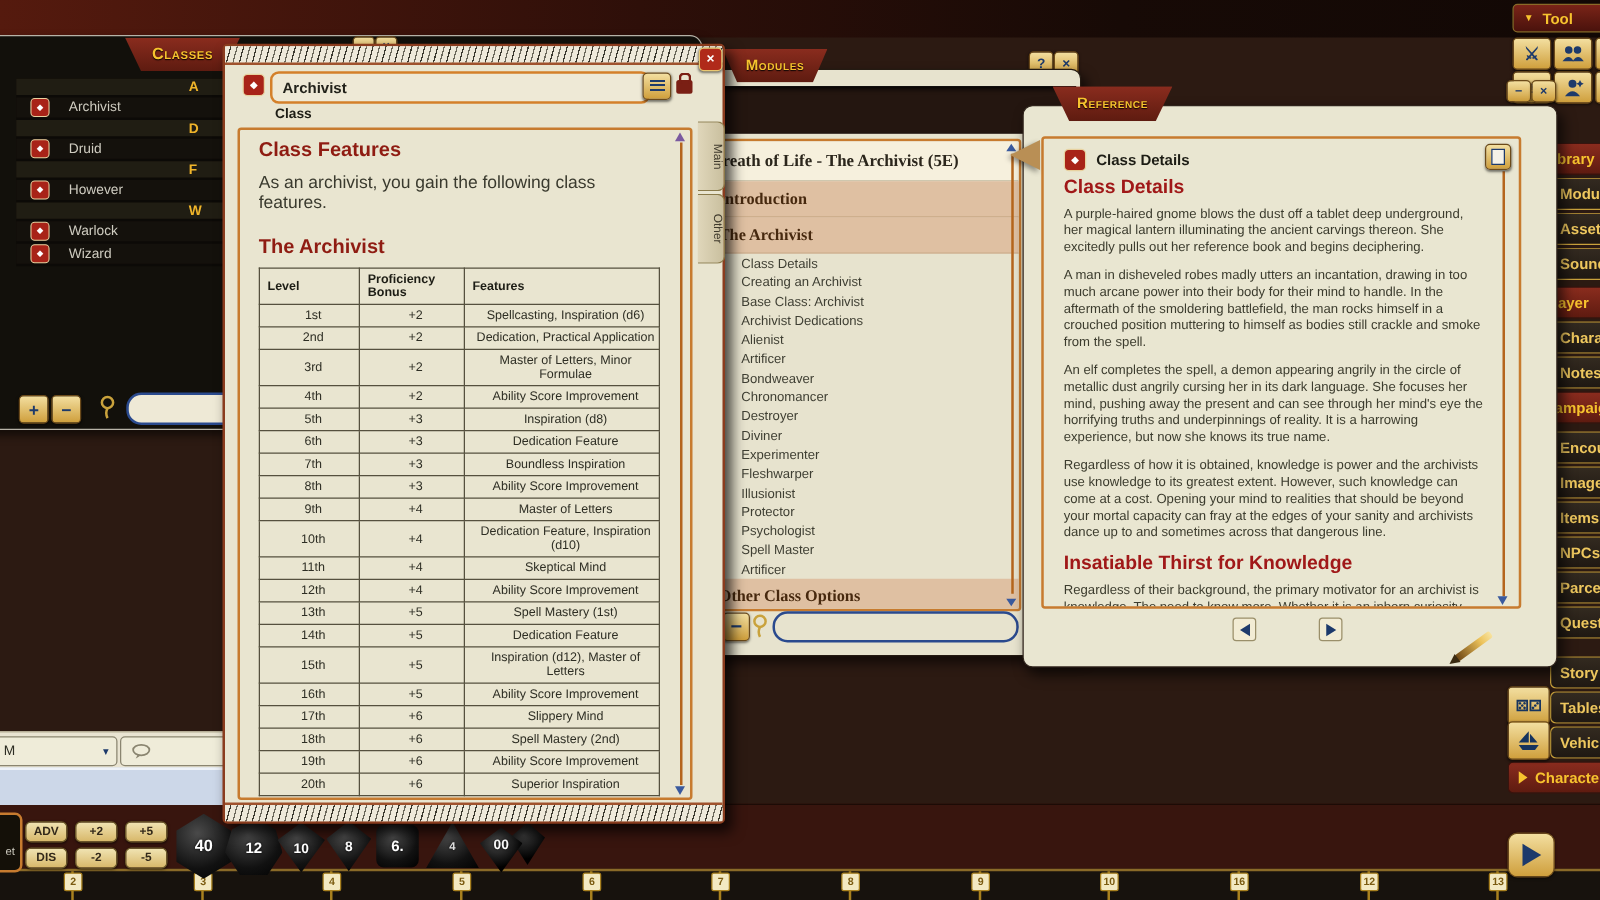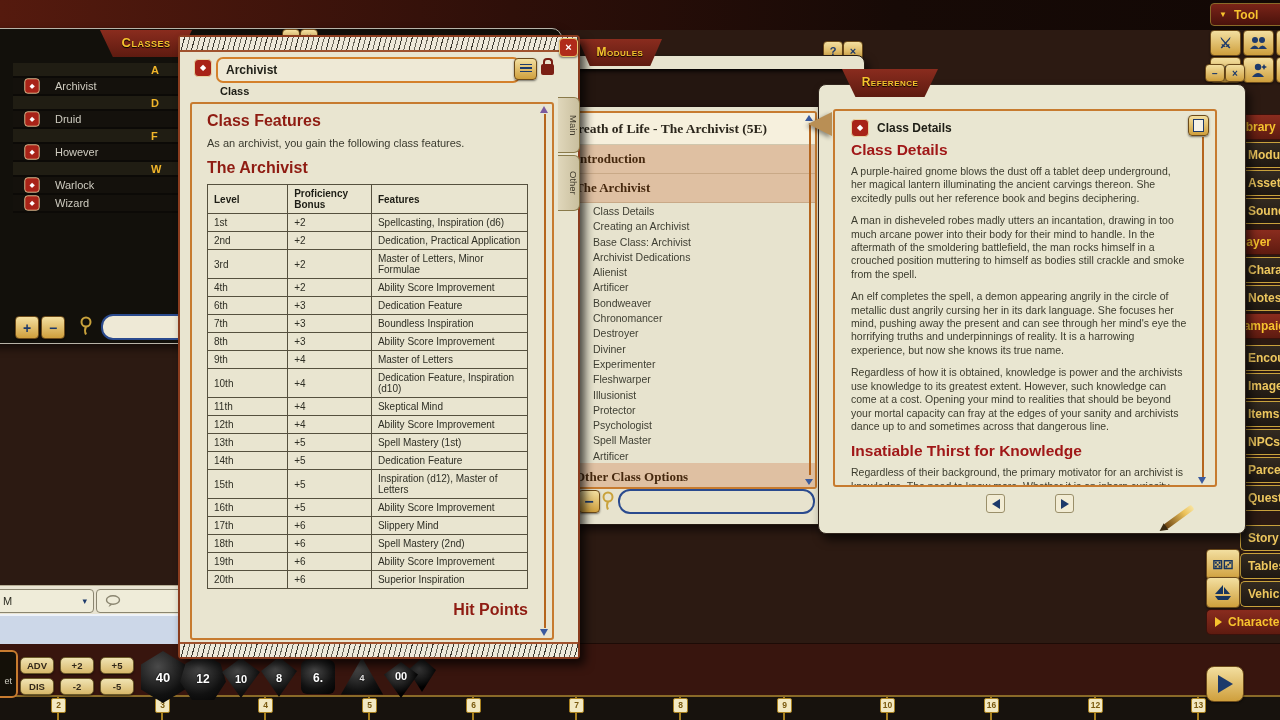--- a/index.html
+++ b/index.html
@@ -106,25 +106,25 @@
     color:#fff;font-weight:bold;font-size:11px;text-align:center;line-height:16px;z-index:13;box-shadow:0 1px 2px rgba(0,0,0,.5);}
   #class-name-field{position:absolute;left:36px;top:20px;width:292px;height:22px;background:#eee9d6;
     border:2px solid #d4802a;border-radius:7px;font-weight:bold;font-size:12px;color:#22221a;
     line-height:22px;padding-left:8px;}
   #class-subtitle{position:absolute;left:40px;top:48px;font-size:11px;font-weight:bold;color:#1d1d15;}
   #class-frame{position:absolute;left:10px;top:65px;width:360px;height:534px;border:2px solid #c77b2f;
     border-radius:3px;overflow:hidden;}
   #class-scroll{position:absolute;right:6px;top:10px;bottom:10px;width:2px;background:#b5651d;}
   #class-content{padding:6px 24px 0 15px;}
   .sheet-h{font-size:16px;font-weight:bold;color:#8f1c12;margin:2px 0 7px 0;}
-  .sheet-p{font-size:11px;color:#3a3a2e;margin:0 0 10px 0;}
+  .sheet-p{font-size:14px;color:#3a3a2e;margin:0 0 20px 0;}
   table.features{border-collapse:collapse;margin:2px 0 0 0;padding-left:47px;}
   table.features th,table.features td{border:1px solid #55503e;font-size:10px;padding:3px 0 3px 6px;text-align:left;}
   table.features th{font-weight:bold;color:#1d1d15;}
-  table.features td{color:#2e2e24;}
+  table.features td{color:#2e2e24;text-align:center;}
   .col-level{width:80px;}.col-bonus{width:80px;}.col-feat{width:162px;}
   .side-tab{position:absolute;right:-2px;width:21px;height:54px;background:linear-gradient(90deg,#e0d7bb,#c9bf9e);
     border:1px solid #8a7a4a;border-left:none;border-radius:0 6px 6px 0;writing-mode:vertical-rl;
     font-size:9.5px;color:#3f3a2c;text-align:center;z-index:11;}
   #tab-main{top:60px;}#tab-other{top:118px;}
 
   
   #sidebar{left:1240px;top:114px;width:56px;display:flex;flex-direction:column;z-index:2;}
   .sb-row{height:24px;margin-bottom:2px;display:flex;align-items:center;flex:none;
     border-radius:5px 0 0 5px;font-weight:bold;font-size:12px;white-space:nowrap;overflow:hidden;}
@@ -640,20 +640,25 @@
                 <td>+2</td>
                 <td>Master of Letters, Minor Formulae</td>
               </tr>
 
               <tr>
                 <td>4th</td>
                 <td>+2</td>
                 <td>Ability Score Improvement</td>
               </tr>
 
+              <tr>
+                <td>5th</td>
+                <td>+3</td>
+                <td>Inspiration (d8)</td>
+              </tr>
 
               <tr>
                 <td>6th</td>
                 <td>+3</td>
                 <td>Dedication Feature</td>
               </tr>
 
               <tr>
                 <td>7th</td>
                 <td>+3</td>

